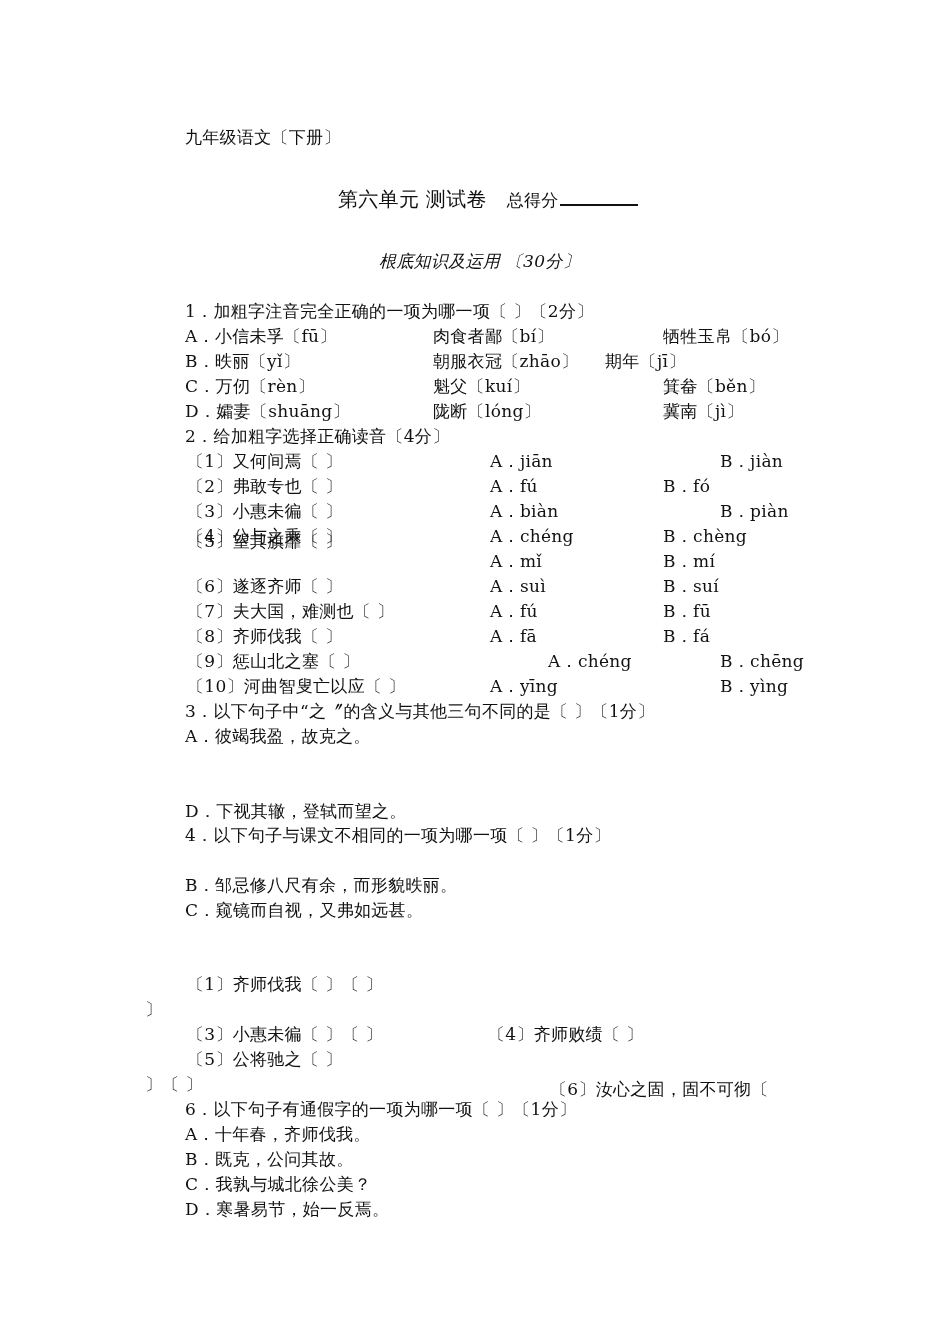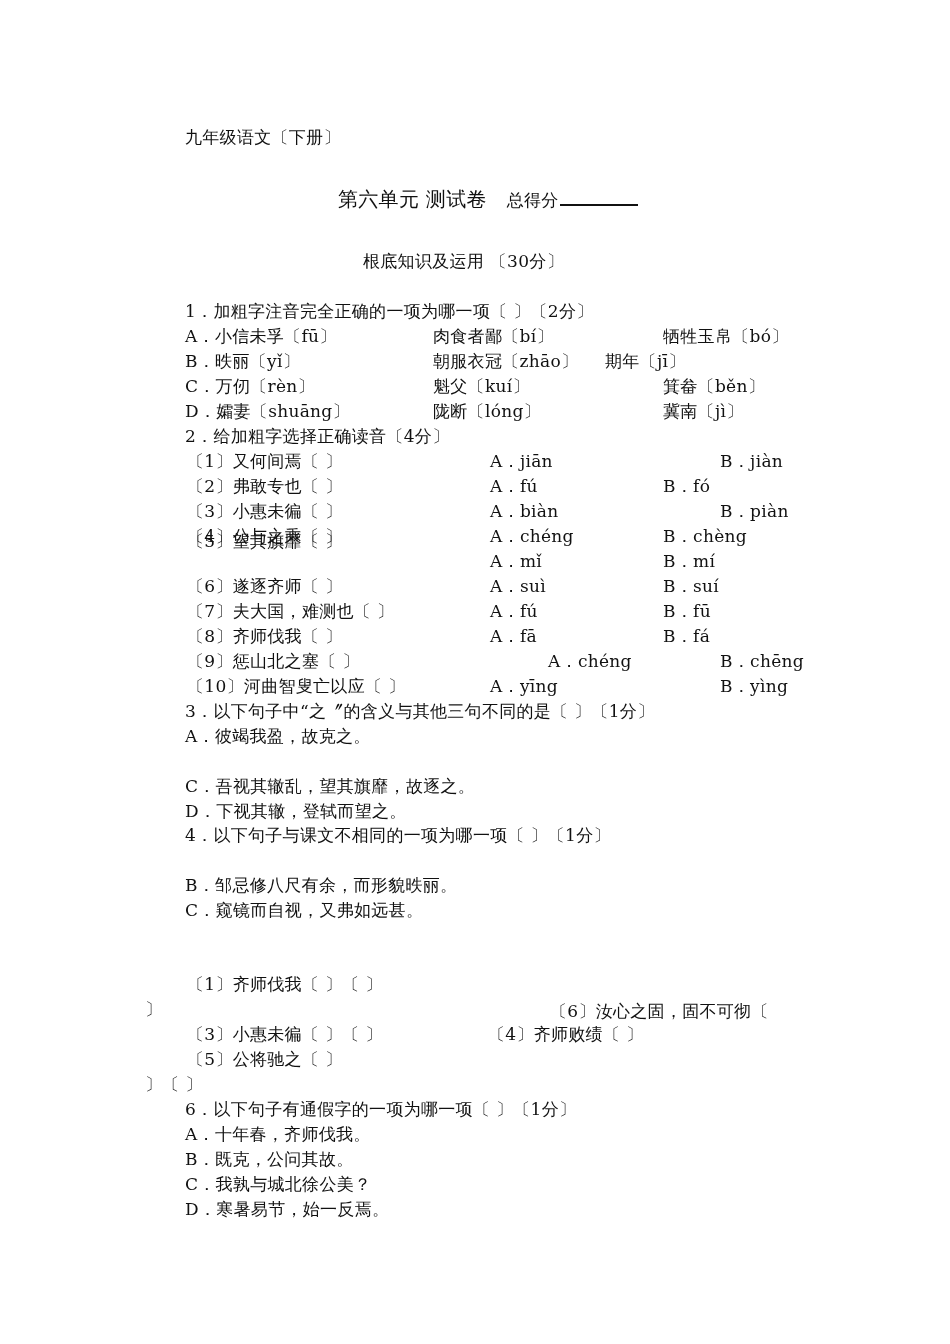--- a/index.html
+++ b/index.html
@@ -7,21 +7,21 @@
     width: 950px; height: 1344px; position: relative; overflow: hidden;
     font-family: "DejaVu Serif", "Liberation Serif", serif;
     color: #111111;
   }
   .page { position: absolute; left: 0; top: 0; width: 950px; height: 1028px; background: #ffffff; border-radius: 19px; }
   .t { position: absolute; white-space: nowrap; font-size: 17px; line-height: 22px; letter-spacing: 0.3px; }
   .header { left: 185px; top: 126px; }
   .title { left: 338px; top: 186px; font-size: 20px; line-height: 26px; }
   .score-label { font-size: 17px; margin-left: 20px; }
   .score-blank { display: inline-block; width: 78px; border-bottom: 2px solid #111; height: 18px; vertical-align: baseline; margin-left: 1px; }
-  .section { left: 363px; top: 250px; }
+  .section { left: 379px; top: 250px; font-style: italic; }
 </style>
 </head>
 <body>
 
 <div class="page">
 
   <div class="t header">九年级语文〔下册〕</div>
 
   <div class="t title">
     <span>第六单元  测试卷</span><span class="score-label">总得分</span><span class="score-blank"></span>
@@ -80,33 +80,32 @@
   <div class="t" style="left:187px;top:650px">〔9〕惩山北之塞〔    〕</div>
   <div class="t" style="left:548px;top:650px">A．chéng</div>
   <div class="t" style="left:720px;top:650px">B．chēng</div>
 
   <div class="t" style="left:187px;top:675px">〔10〕河曲智叟亡以应〔    〕</div>
   <div class="t" style="left:490px;top:675px">A．yīng</div>
   <div class="t" style="left:720px;top:675px">B．yìng</div>
 
   <div class="t" style="left:185px;top:700px">3．以下句子中“之〞的含义与其他三句不同的是〔    〕〔1分〕</div>
   <div class="t" style="left:185px;top:725px">A．彼竭我盈，故克之。</div>
-  <div class="t" style="left:185px;top:775px">C．吾视其辙乱，望其旗靡，故逐之。</div>
   <div class="t" style="left:185px;top:800px">D．下视其辙，登轼而望之。</div>
 
   <div class="t" style="left:185px;top:824px">4．以下句子与课文不相同的一项为哪一项〔    〕〔1分〕</div>
   <div class="t" style="left:185px;top:874px">B．邹忌修八尺有余，而形貌昳丽。</div>
   <div class="t" style="left:185px;top:899px">C．窥镜而自视，又弗如远甚。</div>
 
   <div class="t" style="left:187px;top:973px">〔1〕齐师伐我〔    〕〔    〕</div>
   <div class="t" style="left:145px;top:998px">〕</div>
   <div class="t" style="left:187px;top:1023px">〔3〕小惠未徧〔    〕〔    〕</div>
   <div class="t" style="left:488px;top:1023px">〔4〕齐师败绩〔    〕</div>
   <div class="t" style="left:187px;top:1048px">〔5〕公将驰之〔    〕</div>
-  <div class="t" style="left:550px;top:1000px">〔6〕汝心之固，固不可彻〔</div>
+  <div class="t" style="left:550px;top:1078px">〔6〕汝心之固，固不可彻〔</div>
   <div class="t" style="left:145px;top:1073px">〕〔    〕</div>
 
   <div class="t" style="left:185px;top:1098px">6．以下句子有通假字的一项为哪一项〔    〕〔1分〕</div>
   <div class="t" style="left:185px;top:1123px">A．十年春，齐师伐我。</div>
   <div class="t" style="left:185px;top:1148px">B．既克，公问其故。</div>
   <div class="t" style="left:185px;top:1173px">C．我孰与城北徐公美？</div>
   <div class="t" style="left:185px;top:1198px">D．寒暑易节，始一反焉。</div>
 
 </div>
 

